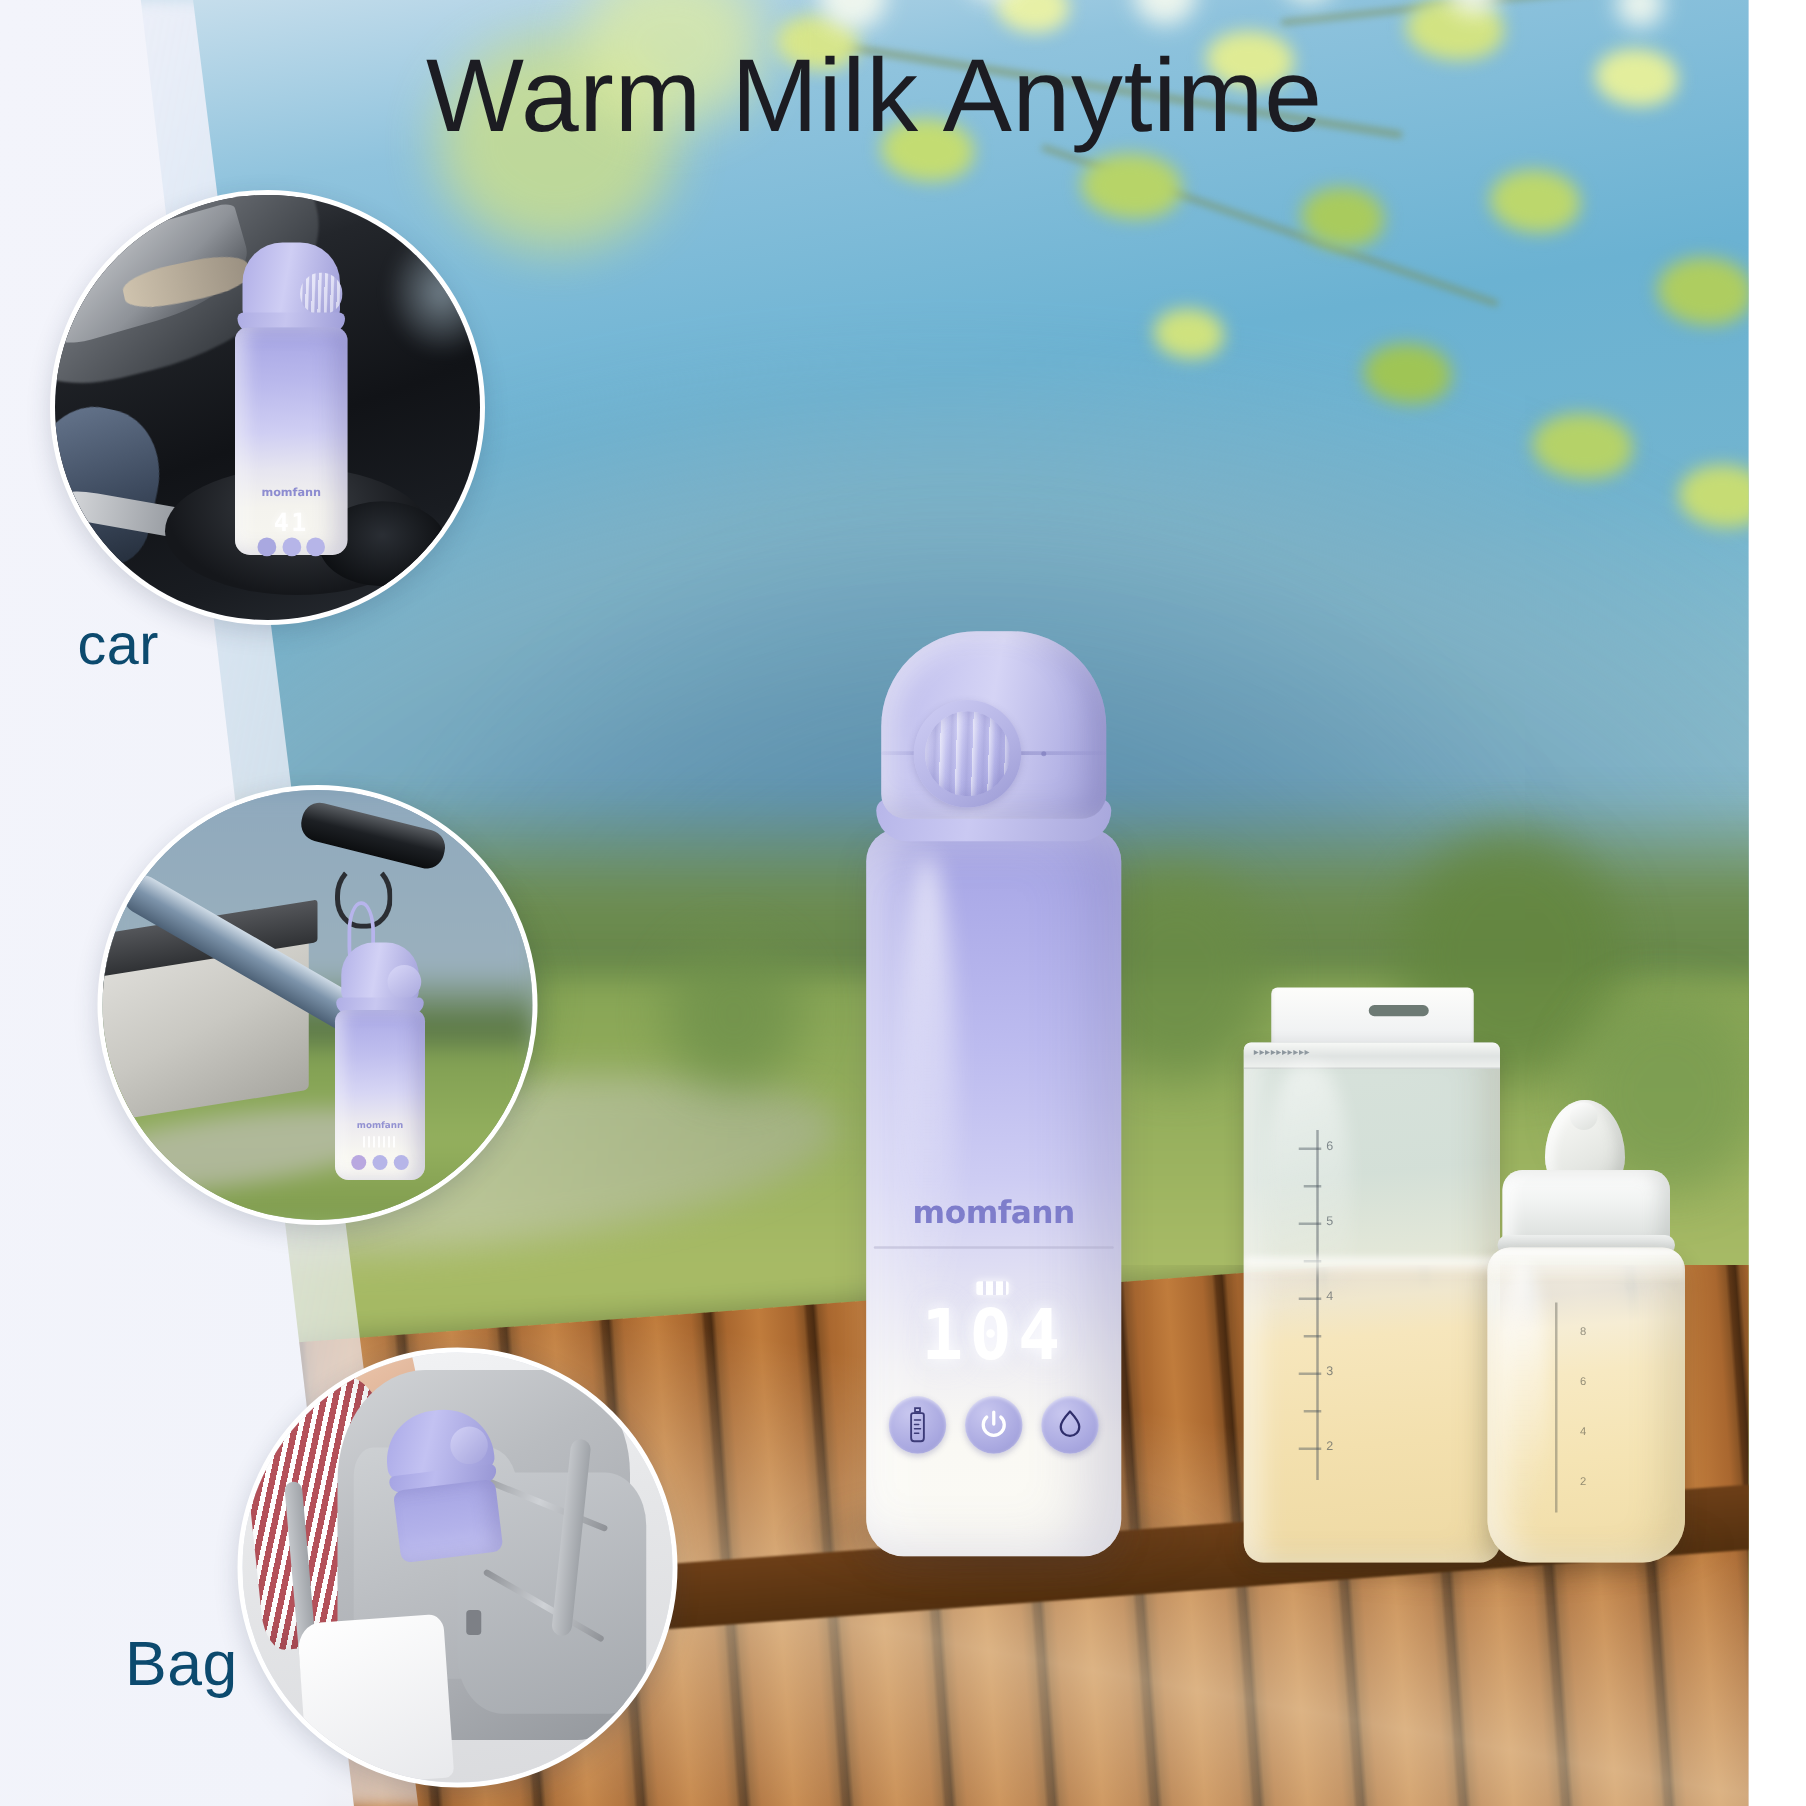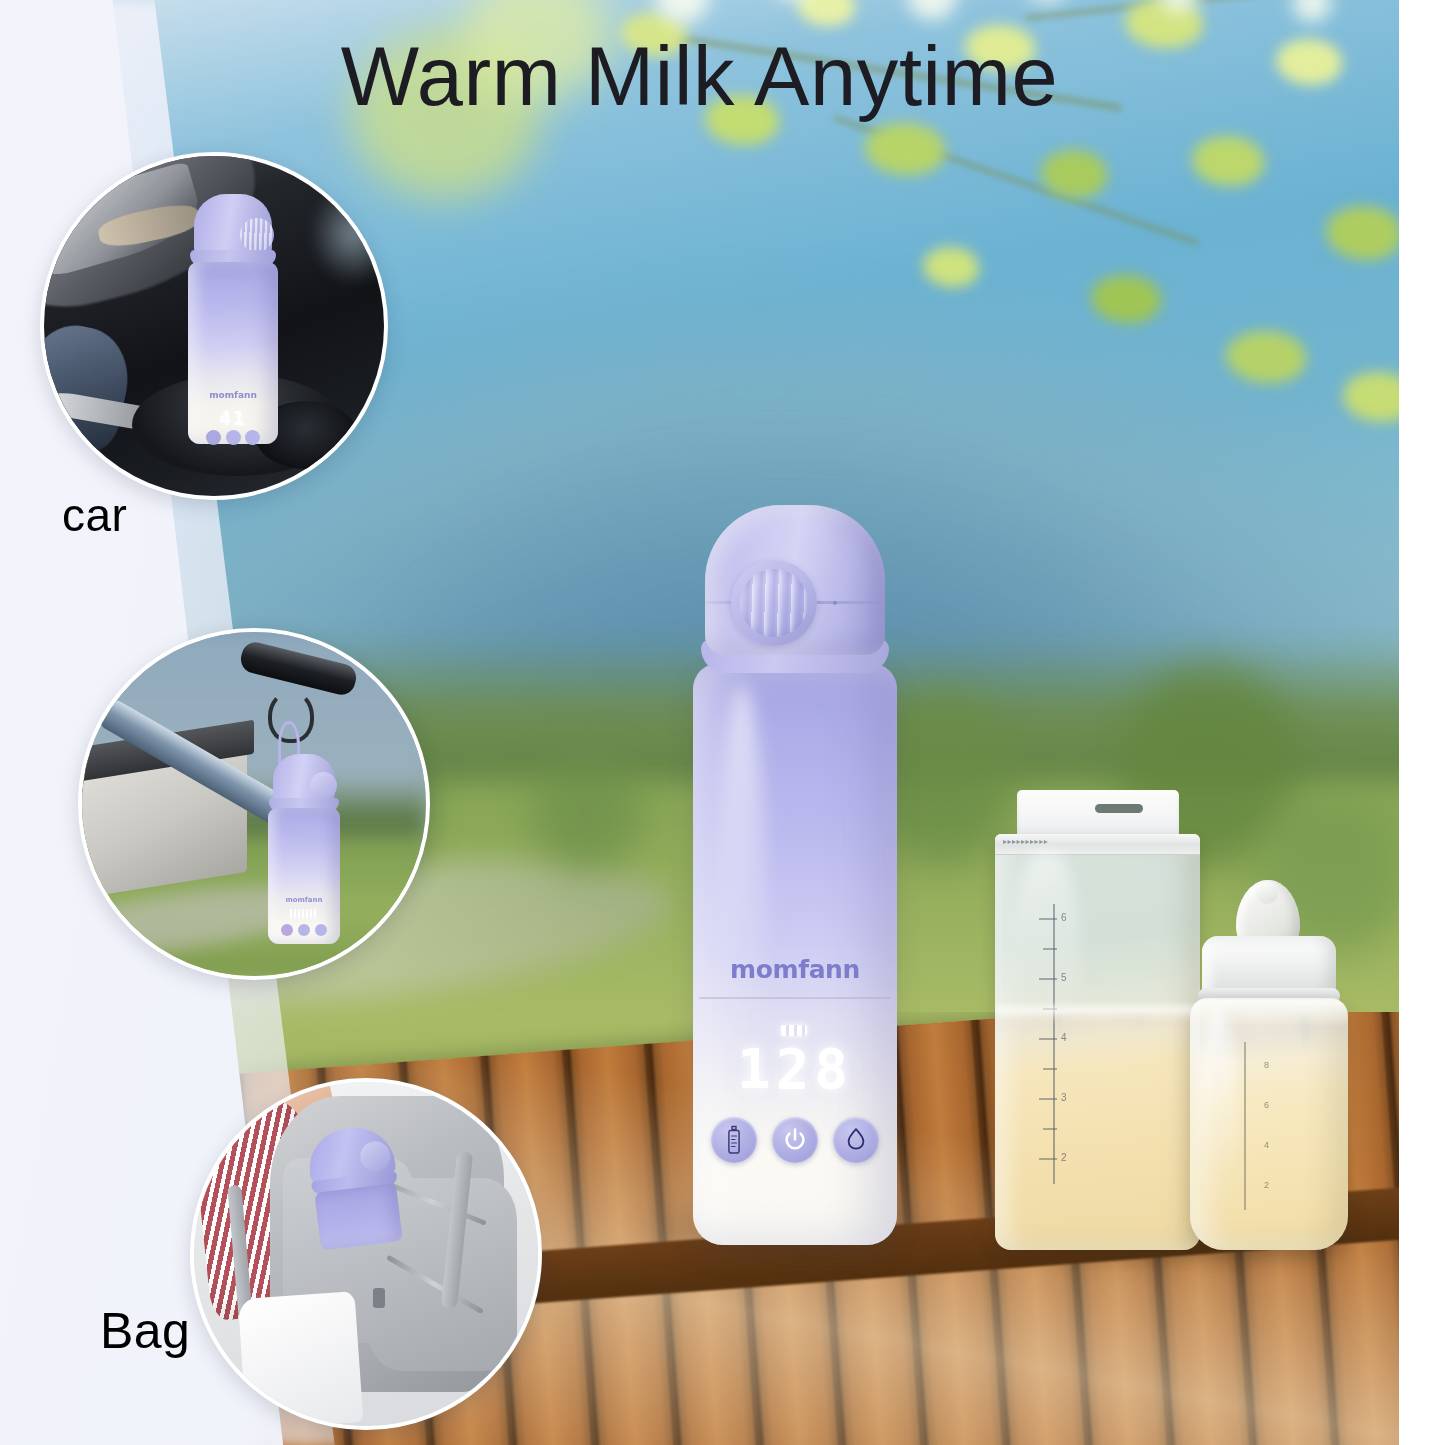--- a/index.html
+++ b/index.html
@@ -101,21 +101,21 @@
 
   
   .inset{
     position:absolute;border-radius:50%;overflow:hidden;
     border:4px solid #ffffff;
     box-shadow:0 6px 20px rgba(40,50,80,.18);
     background:#dfe3ec;
   }
   .inset .in-bg{position:absolute;inset:0;}
   .label{
-    position:absolute;color:#000000;font-weight:400;
+    position:absolute;color:#0c4a6e;font-weight:400;
     font-family:"Liberation Sans","DejaVu Sans",sans-serif;
     letter-spacing:.4px;white-space:nowrap;
   }
 
   
   .car-bg{background:linear-gradient(160deg,#4c4f55 0%,#23262b 24%,#111317 55%,#191c21 78%,#2b2f35 100%);}
   .car-dash{
     position:absolute;left:-14%;top:-6%;width:78%;height:46%;
     background:linear-gradient(150deg,#b9bcc1,#6e7278 40%,#2e3237 90%);
     border-radius:0 0 60% 30%;transform:rotate(-14deg);filter:blur(1px);
@@ -592,21 +592,21 @@
     <div class="b-cap-seam"></div>
     <div class="b-knob-outer"></div>
     <div class="b-knob"></div>
     <div class="b-dot"></div>
     <div class="b-base-line"></div>
 
     <div class="brand">momfann</div>
 
     <div class="led">
       <div class="led-batt"></div>
-      <div class="digits">128</div>
+      <div class="digits">104</div>
     </div>
 
     <div class="btn-row">
       <div class="btn">
         <svg width="22" height="30" viewBox="0 0 22 30" fill="none">
           <path d="M9 1.5h4v3H9z" stroke="#3c3b78" stroke-width="1.4" fill="none"></path>
           <path d="M7.5 5.5h7c1 0 1.6.7 1.6 1.7v18.2c0 1.6-1 2.6-2.4 2.6H8.3c-1.4 0-2.4-1-2.4-2.6V7.2c0-1 .6-1.7 1.6-1.7z" stroke="#3c3b78" stroke-width="1.5" fill="none"></path>
           <path d="M8.6 11h4.8M8.6 14.5h3.4M8.6 18h4.8M8.6 21.5h3.4" stroke="#3c3b78" stroke-width="1.2" stroke-linecap="round"></path>
         </svg>
       </div>

